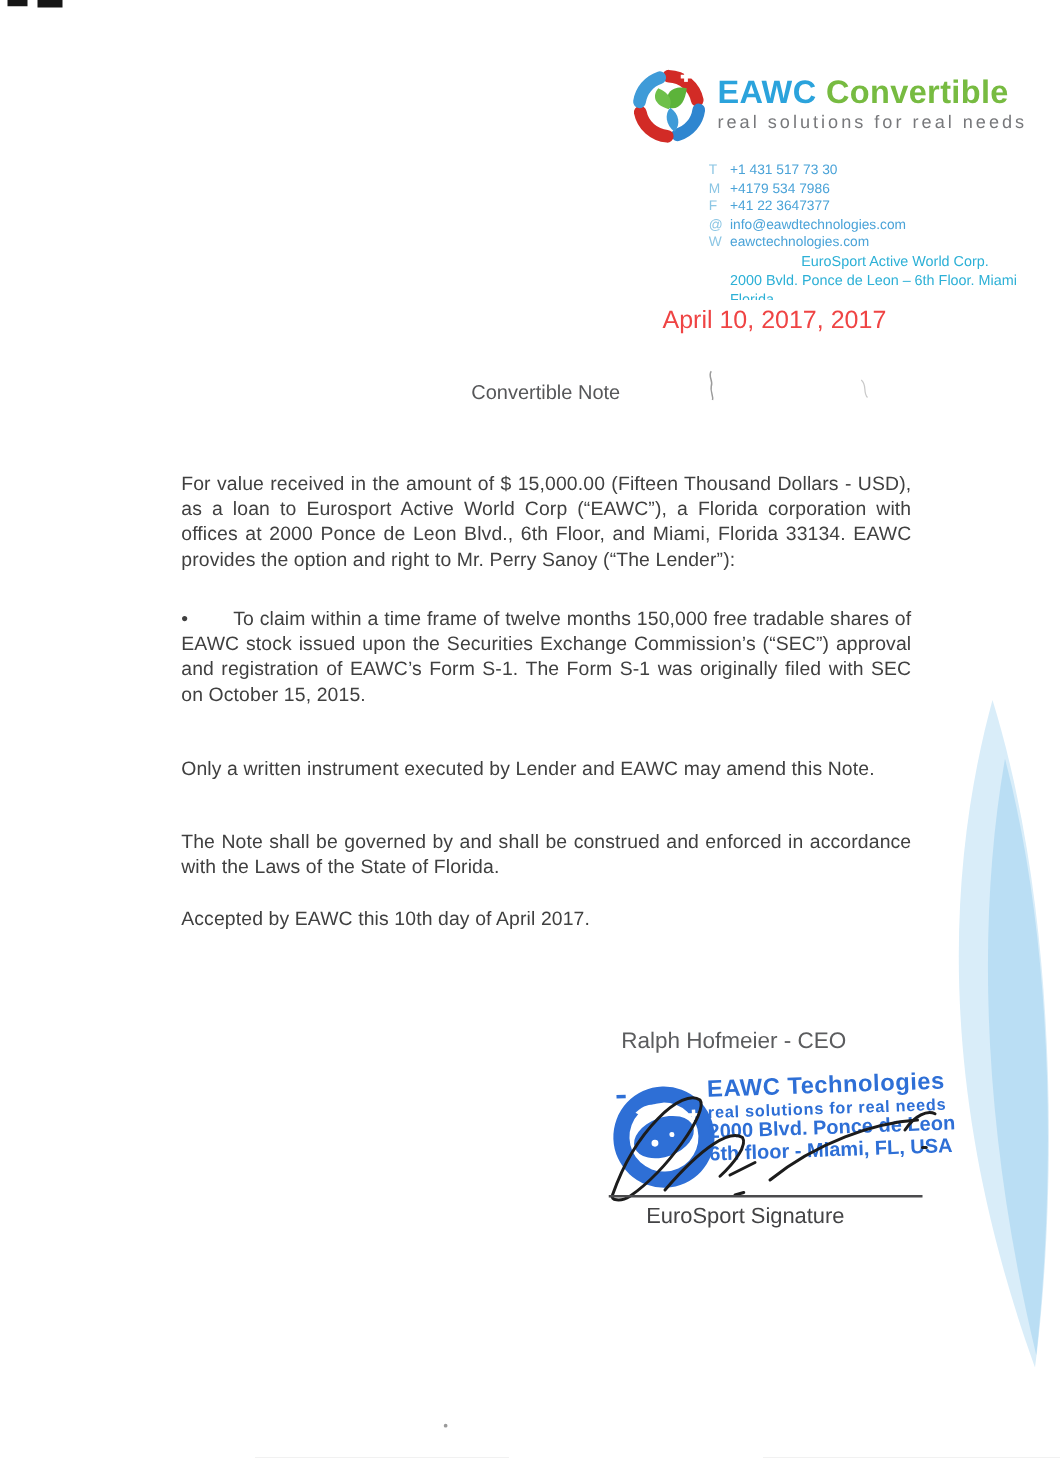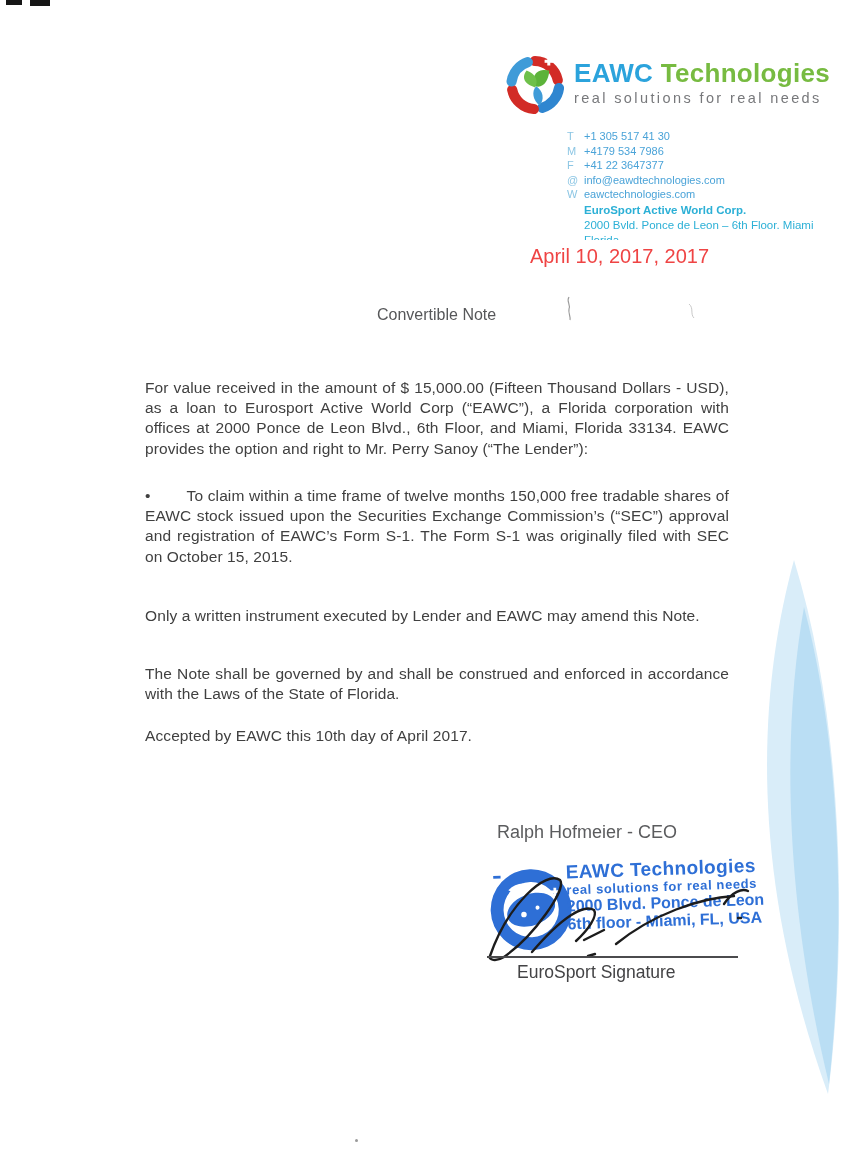--- a/index.html
+++ b/index.html
@@ -21,21 +21,21 @@
   .logo-name .n2{color:#77bb41;}
   .logo-tagline{margin-top:4px;font-size:14.5px;color:#77787b;letter-spacing:2.4px;}
 
   
   .contact{position:absolute;left:567px;top:129px;font-size:11px;line-height:14.5px;}
   .contact-row{display:flex;}
   .contact-label{width:17px;color:#8cc6e4;}
   .contact-value{color:#4aa3d8;}
   .company{position:absolute;left:584px;top:203px;height:37px;overflow:hidden;
            font-size:11.5px;line-height:15px;color:#2cb0d6;}
-  .company-name{font-weight:bold;}
+  .company-name{font-weight:normal;text-align:center;}
 
   
   .date-line{position:absolute;left:530px;top:245px;font-size:20px;color:#ef4444;}
   .doc-title{position:absolute;left:377px;top:306px;font-size:16px;color:#565759;text-align:right;}
   .squiggle{position:absolute;}
 
   .body-par{
     position:absolute;left:145px;width:584px;margin:0;
     font-size:15.5px;line-height:20.2px;letter-spacing:.1px;
     text-align:justify;color:#404040;
@@ -85,30 +85,30 @@
       </g>
       <path d="M 50 52 C 42 30 58 22 74 26 C 72 44 64 56 50 52 Z" fill="#5cb33a"></path>
       <path d="M 50 54 C 30 48 28 36 36 26 C 52 32 56 44 50 54 Z" fill="#6ec04a"></path>
       <path d="M 52 52 C 64 60 66 74 58 84 C 46 76 44 60 52 52 Z" fill="#3f9bd8"></path>
       <rect x="66" y="8" width="14" height="5" fill="#ffffff"></rect>
       <rect x="70.5" y="3.5" width="5" height="14" fill="#ffffff"></rect>
     </svg>
     <div class="logo-text">
       <div class="logo-name">
         <span class="n1">EAWC</span>
-        <span class="n2">Technologies</span>
+        <span class="n2">Convertible</span>
       </div>
       <div class="logo-tagline">real solutions for real needs</div>
     </div>
   </div>
 
   <div class="contact">
     <div class="contact-row">
       <span class="contact-label">T</span>
-      <span class="contact-value">+1 305 517 41 30</span>
+      <span class="contact-value">+1 431 517 73 30</span>
     </div>
     <div class="contact-row">
       <span class="contact-label">M</span>
       <span class="contact-value">+4179 534 7986</span>
     </div>
     <div class="contact-row">
       <span class="contact-label">F</span>
       <span class="contact-value">+41 22 3647377</span>
     </div>
     <div class="contact-row">

